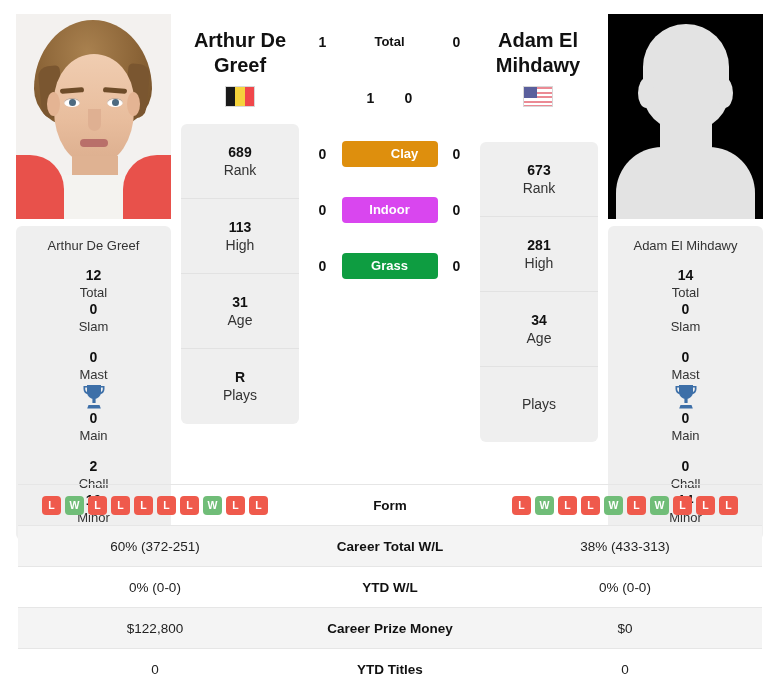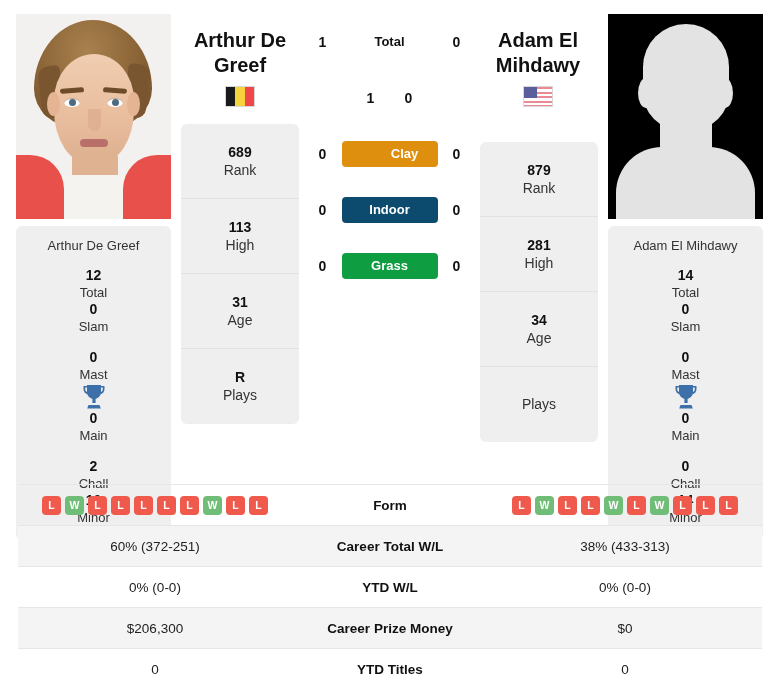--- a/index.html
+++ b/index.html
@@ -312,34 +312,34 @@
             <div class="num">1</div>
             <div class="num">0</div>
           </div>
           <div class="srow">
             <div class="num">0</div>
             <div class="chip" style="background: rgb(222, 143, 13); padding-left: 30px;">Clay</div>
             <div class="num">0</div>
           </div>
           <div class="srow">
             <div class="num">0</div>
-            <div class="chip" style="background: #0c4a6e;">Indoor</div>
+            <div class="chip" style="background: #d946ef;">Indoor</div>
             <div class="num">0</div>
           </div>
           <div class="srow">
             <div class="num">0</div>
             <div class="chip" style="background: rgb(14, 157, 65);">Grass</div>
             <div class="num">0</div>
           </div>
         </div>
     </div>
 
     <div class="rank-panel right" style="margin-right:10px;">
       <div class="rank-cell">
-        <div class="v">879</div>
+        <div class="v">673</div>
         <div class="k">Rank</div>
       </div>
       <div class="rank-cell">
         <div class="v">281</div>
         <div class="k">High</div>
       </div>
       <div class="rank-cell">
         <div class="v">34</div>
         <div class="k">Age</div>
       </div>
@@ -447,21 +447,21 @@
         <div class="side">60% (372-251)</div>
         <div class="mid">Career Total W/L</div>
         <div class="side">38% (433-313)</div>
       </div>
       <div class="trow">
         <div class="side">0% (0-0)</div>
         <div class="mid">YTD W/L</div>
         <div class="side">0% (0-0)</div>
       </div>
       <div class="trow alt">
-        <div class="side">$206,300</div>
+        <div class="side">$122,800</div>
         <div class="mid">Career Prize Money</div>
         <div class="side">$0</div>
       </div>
       <div class="trow">
         <div class="side">0</div>
         <div class="mid">YTD Titles</div>
         <div class="side">0</div>
       </div>
     </div>
 

